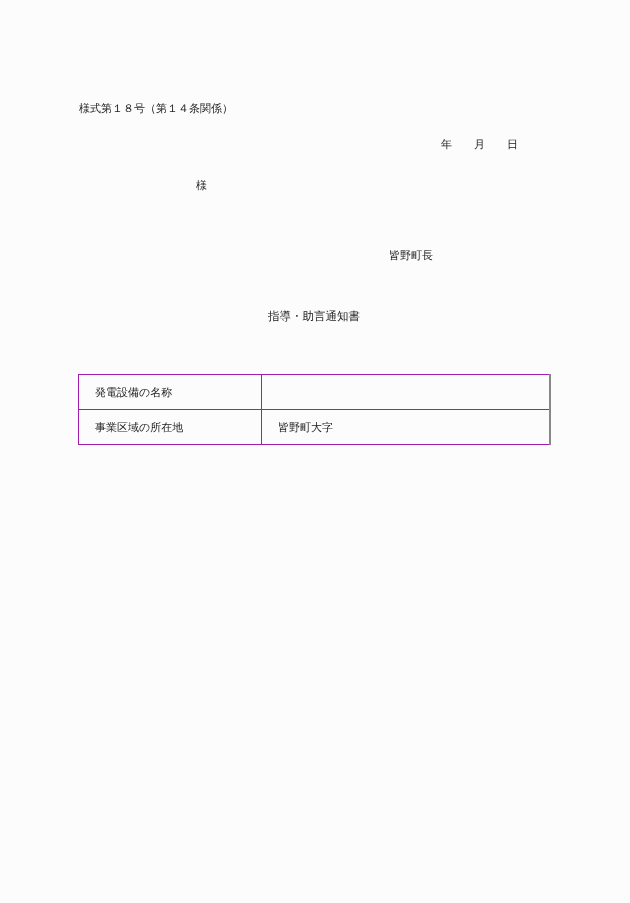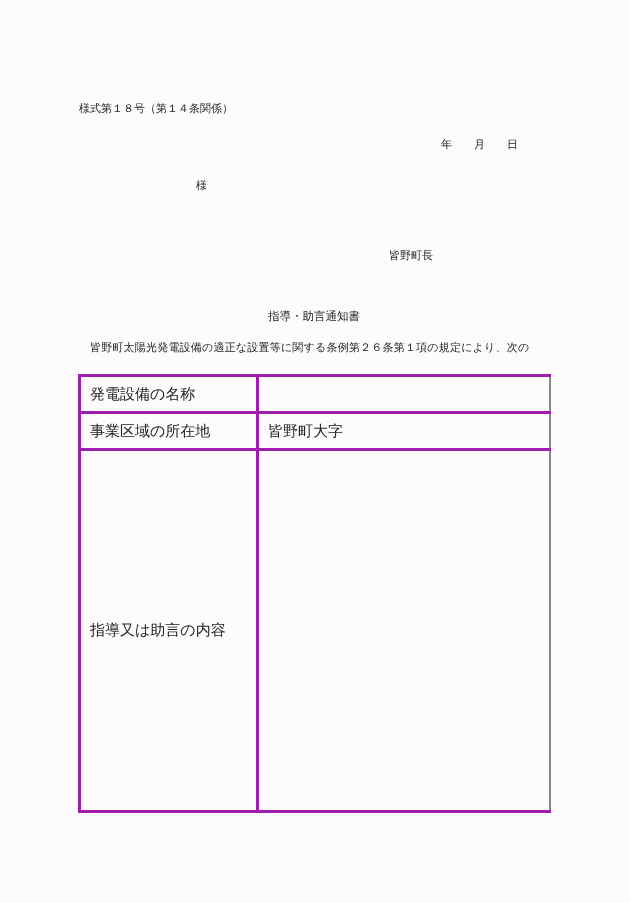--- a/index.html
+++ b/index.html
@@ -43,24 +43,24 @@
 
     table.info-table {
       position: absolute;
       left: 78px;
       top: 374px;
       width: 473px;
       border-collapse: collapse;
       table-layout: fixed;
     }
     table.info-table td {
-      border: 3px solid #a21caf;
-      padding: 0 0 0 9px;
+      border: 1px solid #a21caf;
+      padding: 0 0 0 16px;
       vertical-align: middle;
-      font-size: 15px;
+      font-size: 11px;
     }
     table.info-table td.label-cell { width: 166px; }
     table.info-table tr.row-short td { height: 34px; }
     table.info-table tr.row-tall td { height: 359px; }
     table.info-table td.right-edge { border-right: 2px solid #888; }
   </style>
 </head>
 <body>
 
 <div class="abs form-number">様式第１８号（第１４条関係）</div>
@@ -69,31 +69,26 @@
   <span>年</span><span class="gap"></span><span>月</span><span class="gap"></span><span>日</span>
 </div>
 
 <div class="abs addressee">様</div>
 
 <div class="abs issuer">皆野町長</div>
 
 <div class="abs doc-title">指導・助言通知書</div>
 
 <div class="body-text">
-  <span class="line">皆野町太陽光発電設備の適正な設置等に関する条例第２６条第１項の規定により、次の</span>
 </div>
 
 <table class="info-table">
   <tbody>
       <tr class="row-short">
     <td class="label-cell">発電設備の名称</td>
     <td class="right-edge"></td>
   </tr>
   <tr class="row-short">
     <td class="label-cell">事業区域の所在地</td>
     <td class="right-edge">皆野町大字</td>
   </tr>
-  <tr class="row-tall">
-    <td class="label-cell">指導又は助言の内容</td>
-    <td class="right-edge"></td>
-  </tr>
 </tbody>
   </table>
 
 </body></html>

